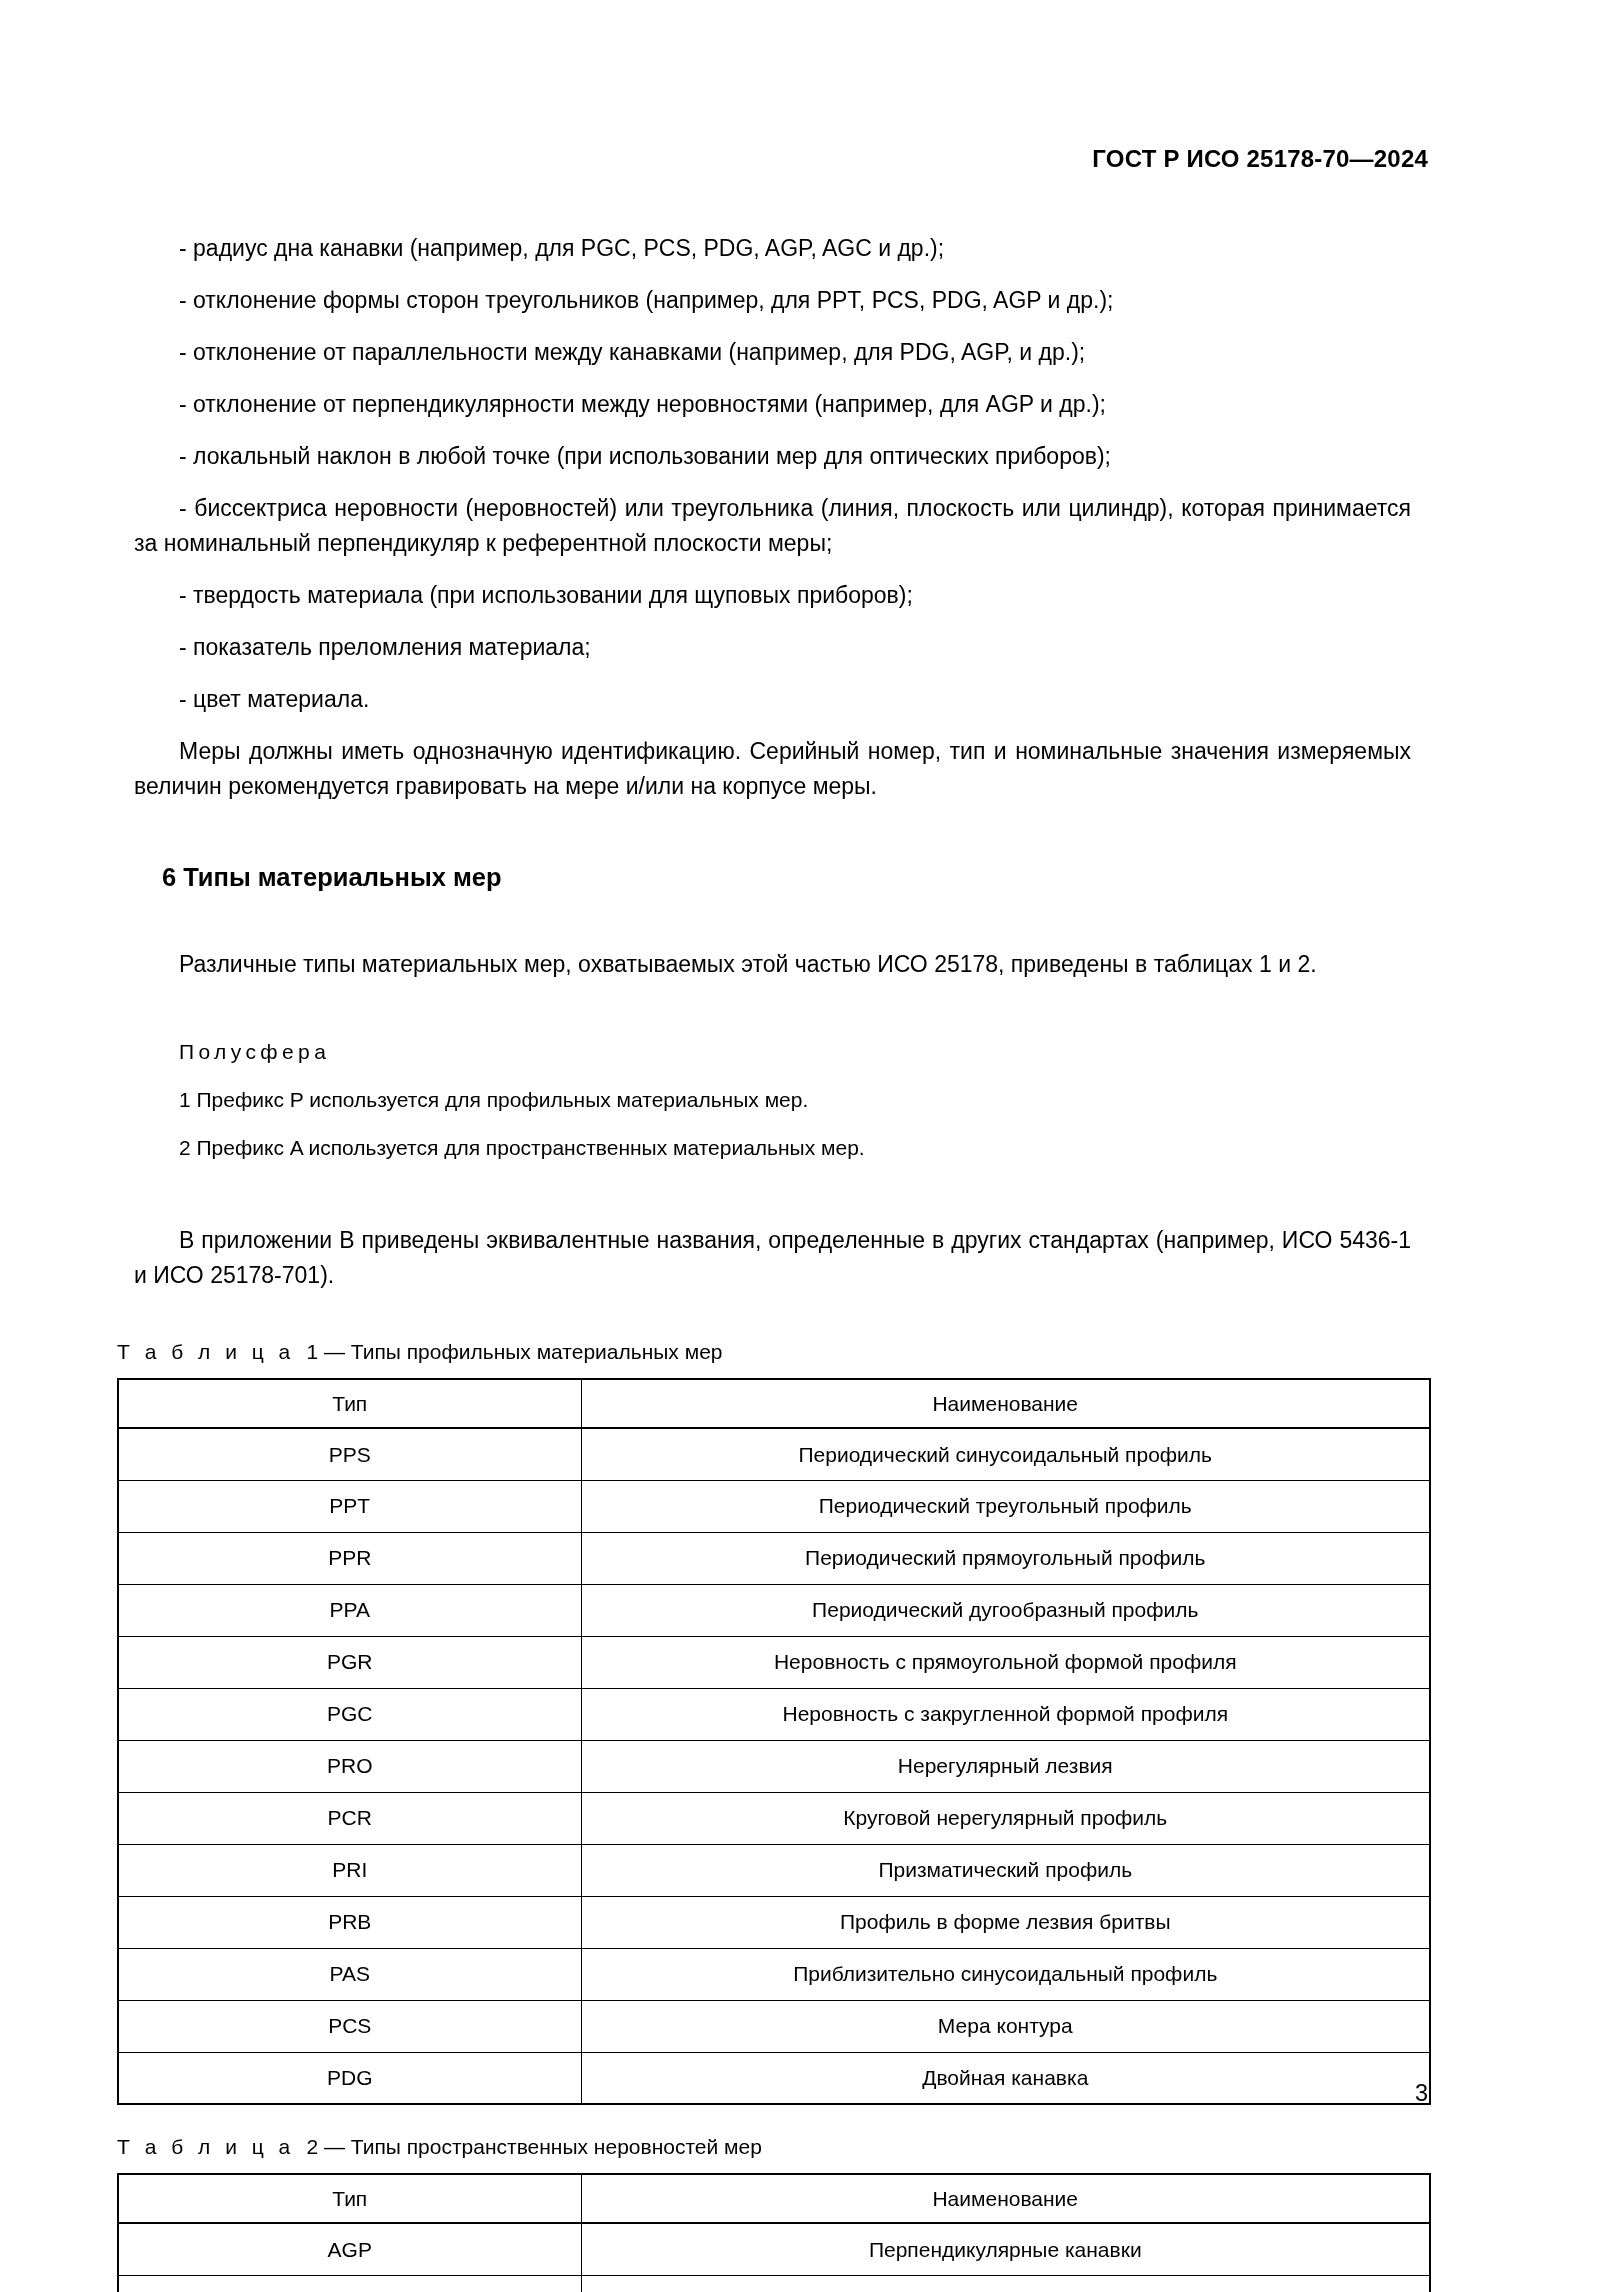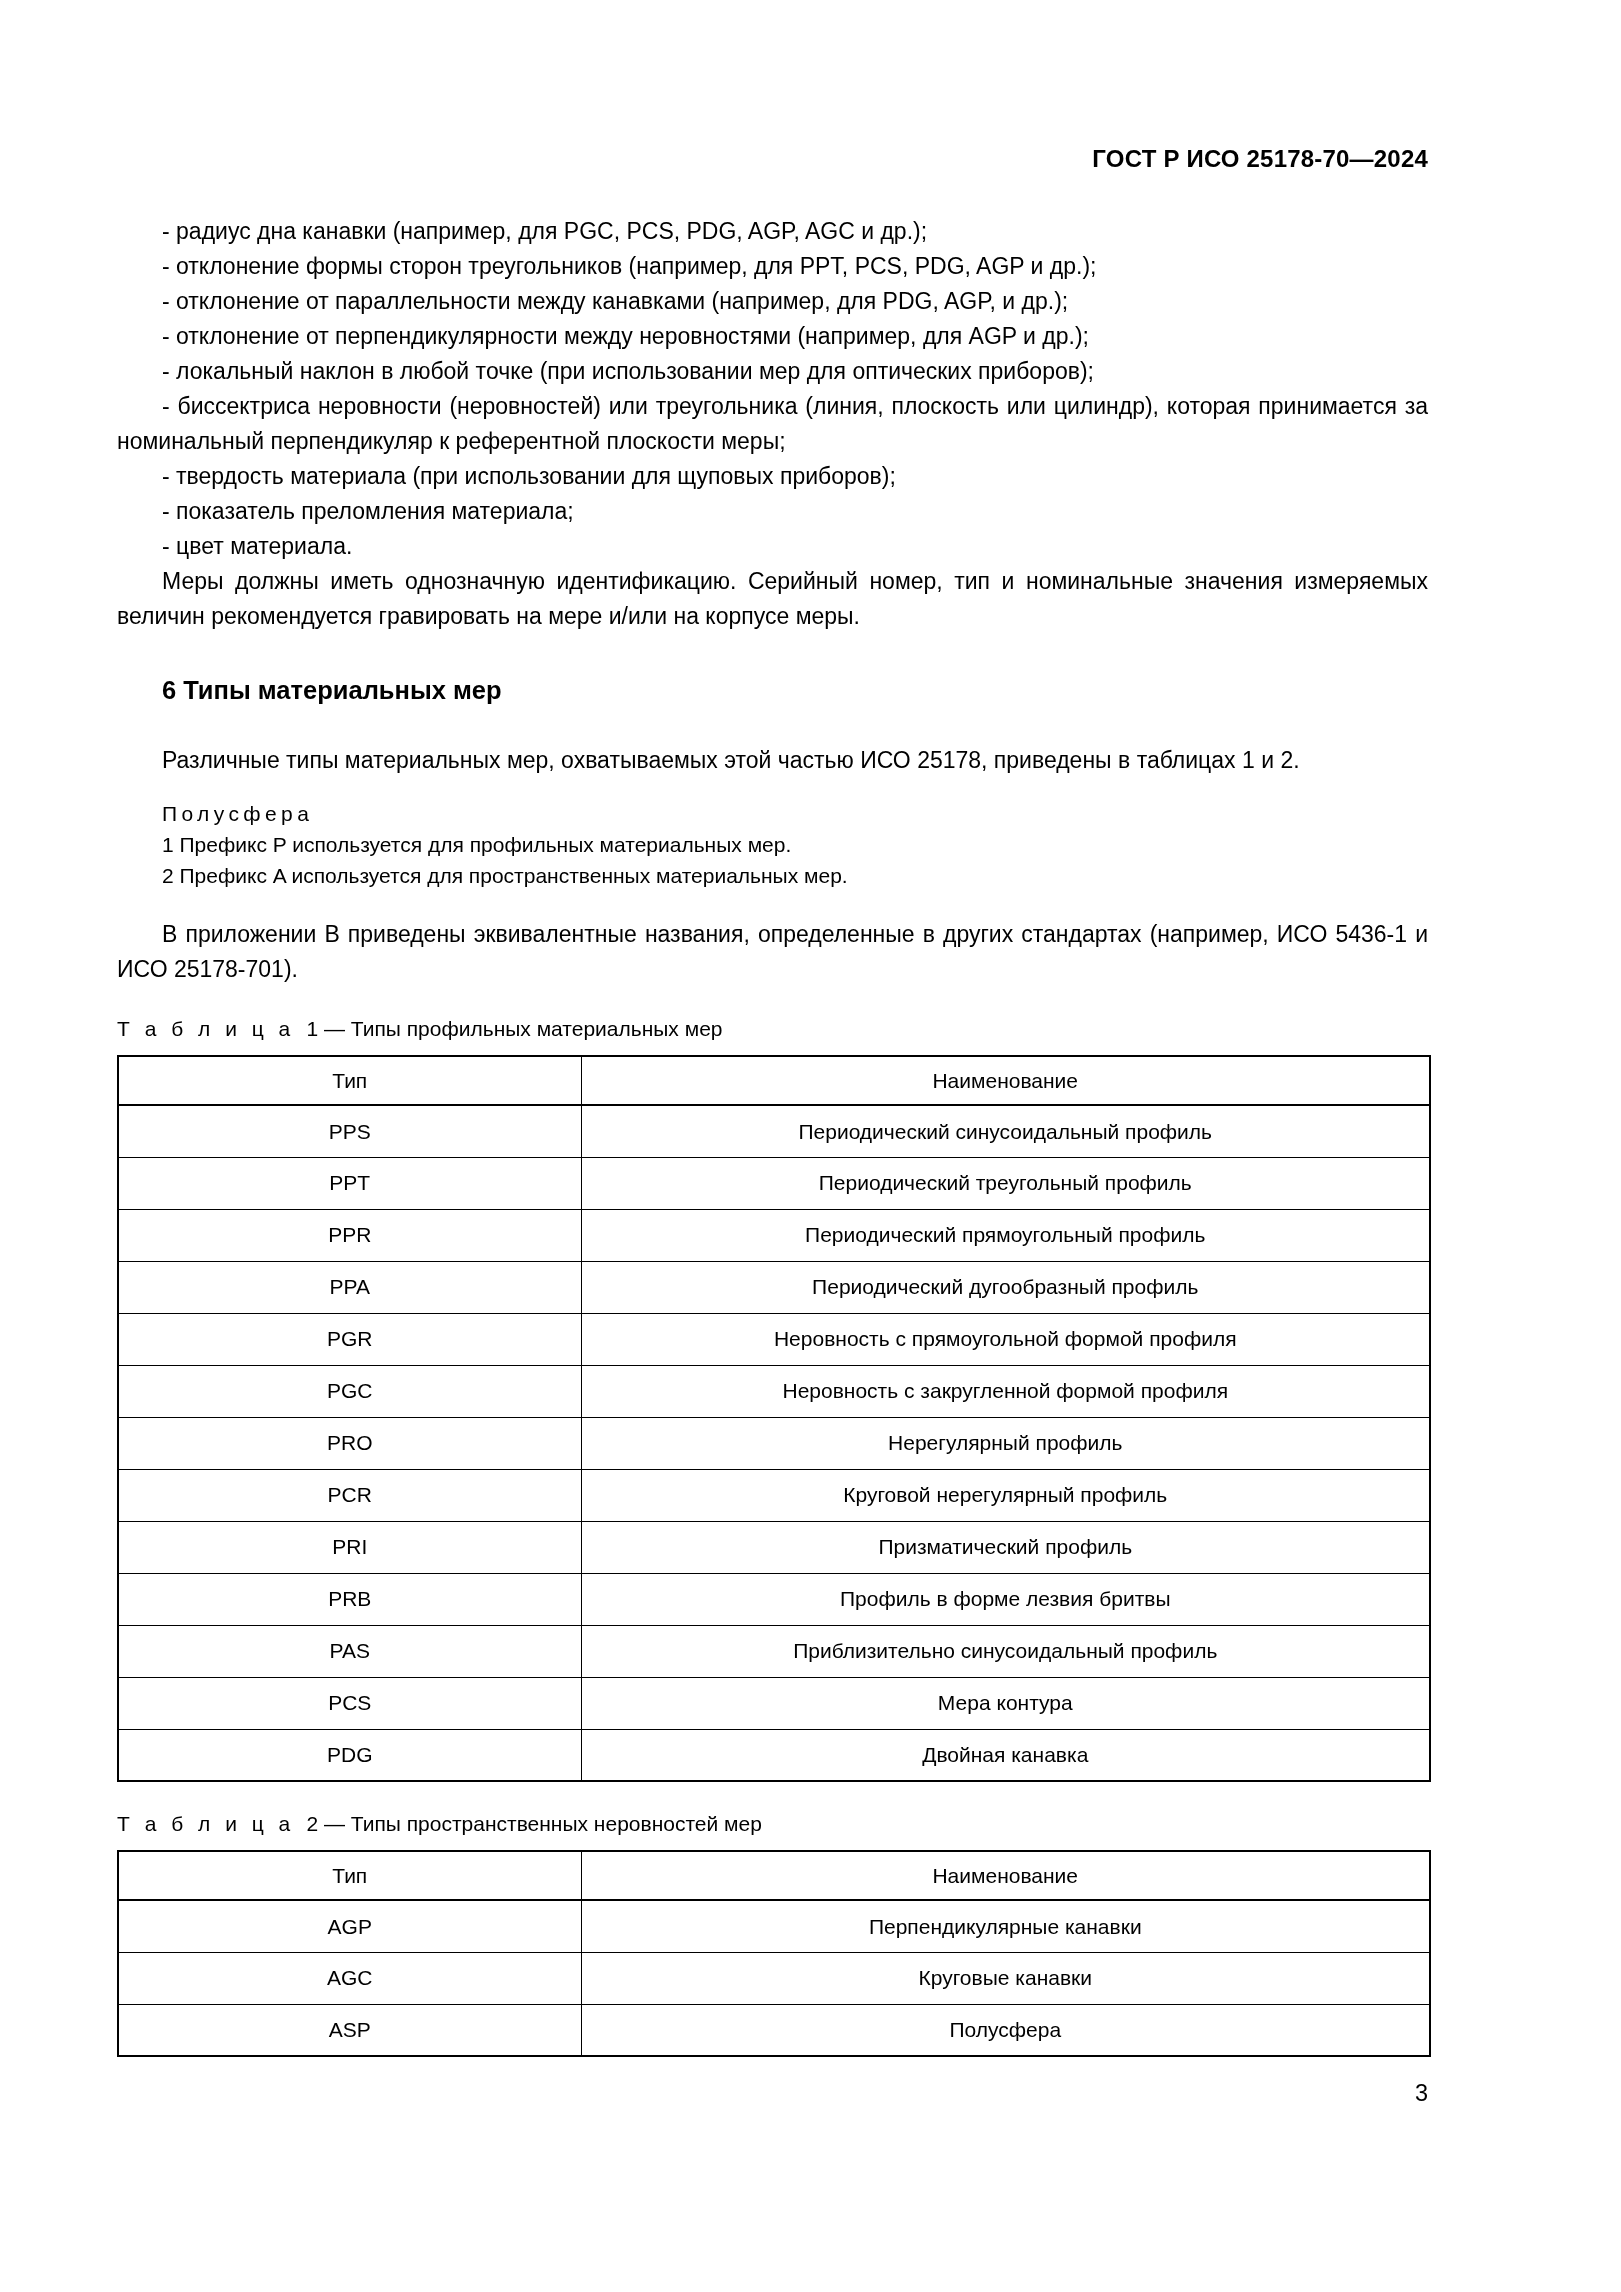--- a/index.html
+++ b/index.html
@@ -32,21 +32,21 @@
 
   
   .content {
     position: absolute;
     top: 214px;
     left: 117px;
     width: 1311px;
   }
 
   p {
-    margin: 0;
+    margin: 17px;
     font-size: 23px;
     line-height: 35px;
     text-align: justify;
     text-justify: inter-word;
   }
 
   .dash-item {
     text-indent: 45px;
   }
   .para-indent {
@@ -213,21 +213,21 @@
         <tr>
           <td>PGR</td>
           <td>Неровность с прямоугольной формой профиля</td>
         </tr>
         <tr>
           <td>PGC</td>
           <td>Неровность с закругленной формой профиля</td>
         </tr>
         <tr>
           <td>PRO</td>
-          <td>Нерегулярный профиль</td>
+          <td>Нерегулярный лезвия</td>
         </tr>
         <tr>
           <td>PCR</td>
           <td>Круговой нерегулярный профиль</td>
         </tr>
         <tr>
           <td>PRI</td>
           <td>Призматический профиль</td>
         </tr>
         <tr>

